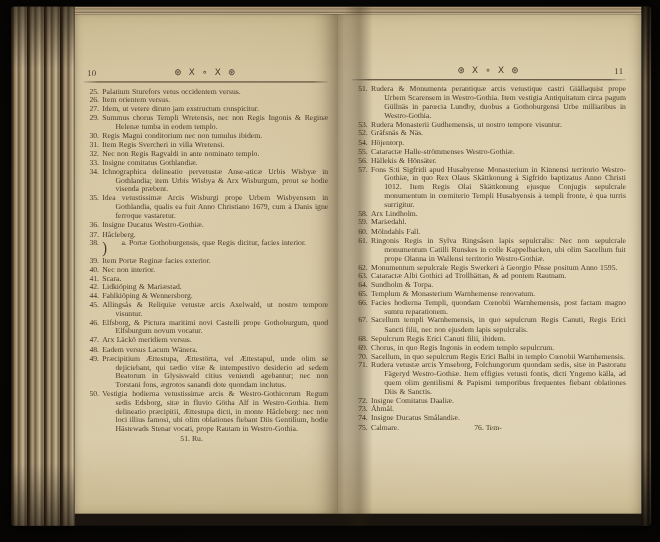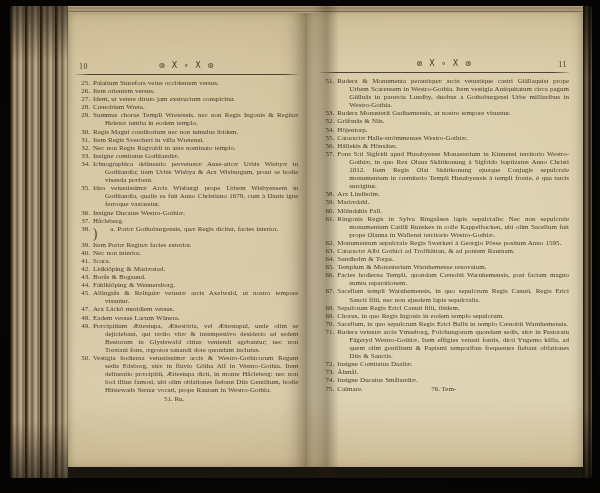--- a/index.html
+++ b/index.html
@@ -110,24 +110,20 @@
                 </div>
                 <div class="entry">
                   <span class="num">26.</span>
                   <div class="txt">Item orientem versus.</div>
                 </div>
                 <div class="entry">
                   <span class="num">27.</span>
                   <div class="txt">Idem, ut vetere diruto jam exstructum conspicitur.</div>
                 </div>
                 <div class="entry">
-                  <span class="num">28.</span>
-                  <div class="txt">Cœnobium Wreta.</div>
-                </div>
-                <div class="entry">
                   <span class="num">29.</span>
                   <div class="txt">Summus chorus Templi Wretensis, nec non Regis Ingonis &amp; Reginæ Helenæ tumba in eodem templo.</div>
                 </div>
                 <div class="entry">
                   <span class="num">30.</span>
                   <div class="txt">Regis Magni conditorium nec non tumulus ibidem.</div>
                 </div>
                 <div class="entry">
                   <span class="num">31.</span>
                   <div class="txt">Item Regis Svercheri in villa Wretensi.</div>
@@ -173,30 +169,30 @@
                 </div>
                 <div class="entry">
                   <span class="num">41.</span>
                   <div class="txt">Scara.</div>
                 </div>
                 <div class="entry">
                   <span class="num">42.</span>
                   <div class="txt">Lidkiöping &amp; Mariæstad.</div>
                 </div>
                 <div class="entry">
-                  <span class="num">43.</span>
-                  <div class="txt">Borås &amp; Bogsund.</div>
-                </div>
-                <div class="entry">
                   <span class="num">44.</span>
                   <div class="txt">Fahlkiöping &amp; Wennersborg.</div>
                 </div>
                 <div class="entry">
                   <span class="num">45.</span>
                   <div class="txt">Allingsås &amp; Reliquiæ vetustæ arcis Axelwald, ut nostro tempore visuntur.</div>
+                </div>
+                <div class="entry">
+                  <span class="num">46.</span>
+                  <div class="txt">Elfsborg, &amp; Pictura maritimi novi Castelli prope Gothoburgum, quod Elfsburgum novum vocatur.</div>
                 </div>
                 <div class="entry">
                   <span class="num">47.</span>
                   <div class="txt">Arx Läckö meridiem versus.</div>
                 </div>
                 <div class="entry">
                   <span class="num">48.</span>
                   <div class="txt">Eadem versus Lacum Wänera.</div>
                 </div>
                 <div class="entry">

